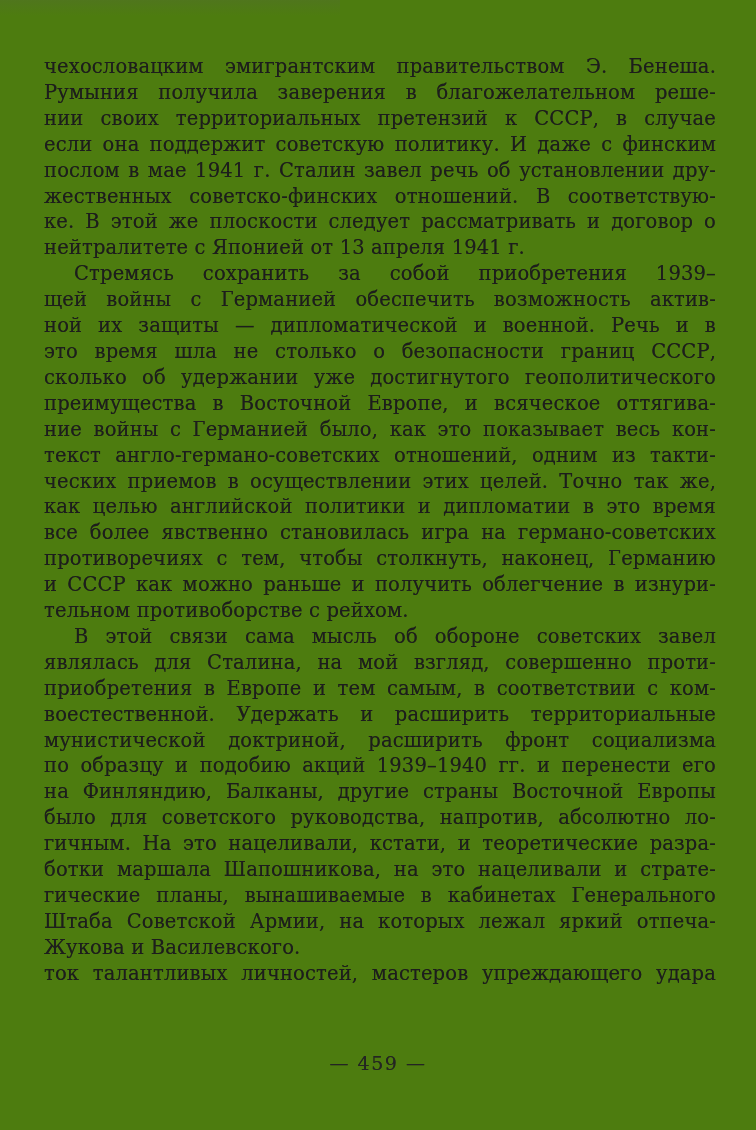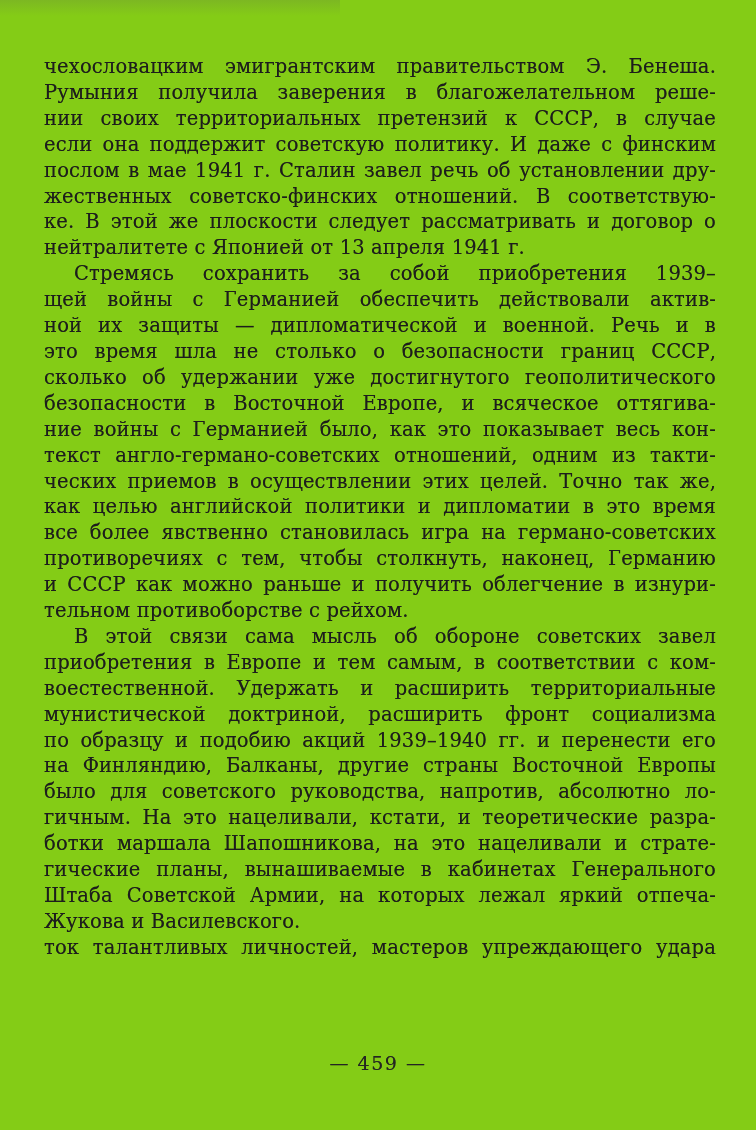--- a/index.html
+++ b/index.html
@@ -5,21 +5,21 @@
   html, body {
     margin: 0;
     padding: 0;
     background: #e8e8e6;
   }
   .page {
     position: relative;
     width: 756px;
     height: 1130px;
     margin: 0;
-    background: #84cc16;
+    background: #4d7c0f;
     overflow: hidden;
     font-family: "DejaVu Serif", "Liberation Serif", serif;
     color: #1d1d1d;
   }
   
   .corner-shade {
     position: absolute;
     top: 0; left: 0;
     width: 340px; height: 16px;
     background: linear-gradient(to bottom, rgba(90,90,90,0.18), rgba(90,90,90,0.0));
@@ -71,36 +71,37 @@
         <div class="line">Румыния получила заверения в благожелательном реше-</div>
         <div class="line">нии своих территориальных претензий к СССР, в случае</div>
         <div class="line">если она поддержит советскую политику. И даже с финским</div>
         <div class="line">послом в мае 1941 г. Сталин завел речь об установлении дру-</div>
         <div class="line">жественных советско-финских отношений. В соответствую-</div>
         <div class="line">ке. В этой же плоскости следует рассматривать и договор о</div>
         <div class="line last">нейтралитете с Японией от 13 апреля 1941 г.</div>
       </div>
       <div class="paragraph">
         <div class="line first-indent">Стремясь сохранить за собой приобретения 1939–</div>
-        <div class="line">щей войны с Германией обеспечить действовали актив-</div>
+        <div class="line">щей войны с Германией обеспечить возможность актив-</div>
         <div class="line">ной их защиты — дипломатической и военной. Речь и в</div>
         <div class="line">это время шла не столько о безопасности границ СССР,</div>
         <div class="line">сколько об удержании уже достигнутого геополитического</div>
-        <div class="line">безопасности в Восточной Европе, и всяческое оттягива-</div>
+        <div class="line">преимущества в Восточной Европе, и всяческое оттягива-</div>
         <div class="line">ние войны с Германией было, как это показывает весь кон-</div>
         <div class="line">текст англо-германо-советских отношений, одним из такти-</div>
         <div class="line">ческих приемов в осуществлении этих целей. Точно так же,</div>
         <div class="line">как целью английской политики и дипломатии в это время</div>
         <div class="line">все более явственно становилась игра на германо-советских</div>
         <div class="line">противоречиях с тем, чтобы столкнуть, наконец, Германию</div>
         <div class="line">и СССР как можно раньше и получить облегчение в изнури-</div>
         <div class="line last">тельном противоборстве с рейхом.</div>
       </div>
       <div class="paragraph">
         <div class="line first-indent">В этой связи сама мысль об обороне советских завел</div>
+        <div class="line">являлась для Сталина, на мой взгляд, совершенно проти-</div>
         <div class="line">приобретения в Европе и тем самым, в соответствии с ком-</div>
         <div class="line">воестественной. Удержать и расширить территориальные</div>
         <div class="line">мунистической доктриной, расширить фронт социализма</div>
         <div class="line">по образцу и подобию акций 1939–1940 гг. и перенести его</div>
         <div class="line">на Финляндию, Балканы, другие страны Восточной Европы</div>
         <div class="line">было для советского руководства, напротив, абсолютно ло-</div>
         <div class="line">гичным. На это нацеливали, кстати, и теоретические разра-</div>
         <div class="line">ботки маршала Шапошникова, на это нацеливали и страте-</div>
         <div class="line">гические планы, вынашиваемые в кабинетах Генерального</div>
         <div class="line">Штаба Советской Армии, на которых лежал яркий отпеча-</div>

